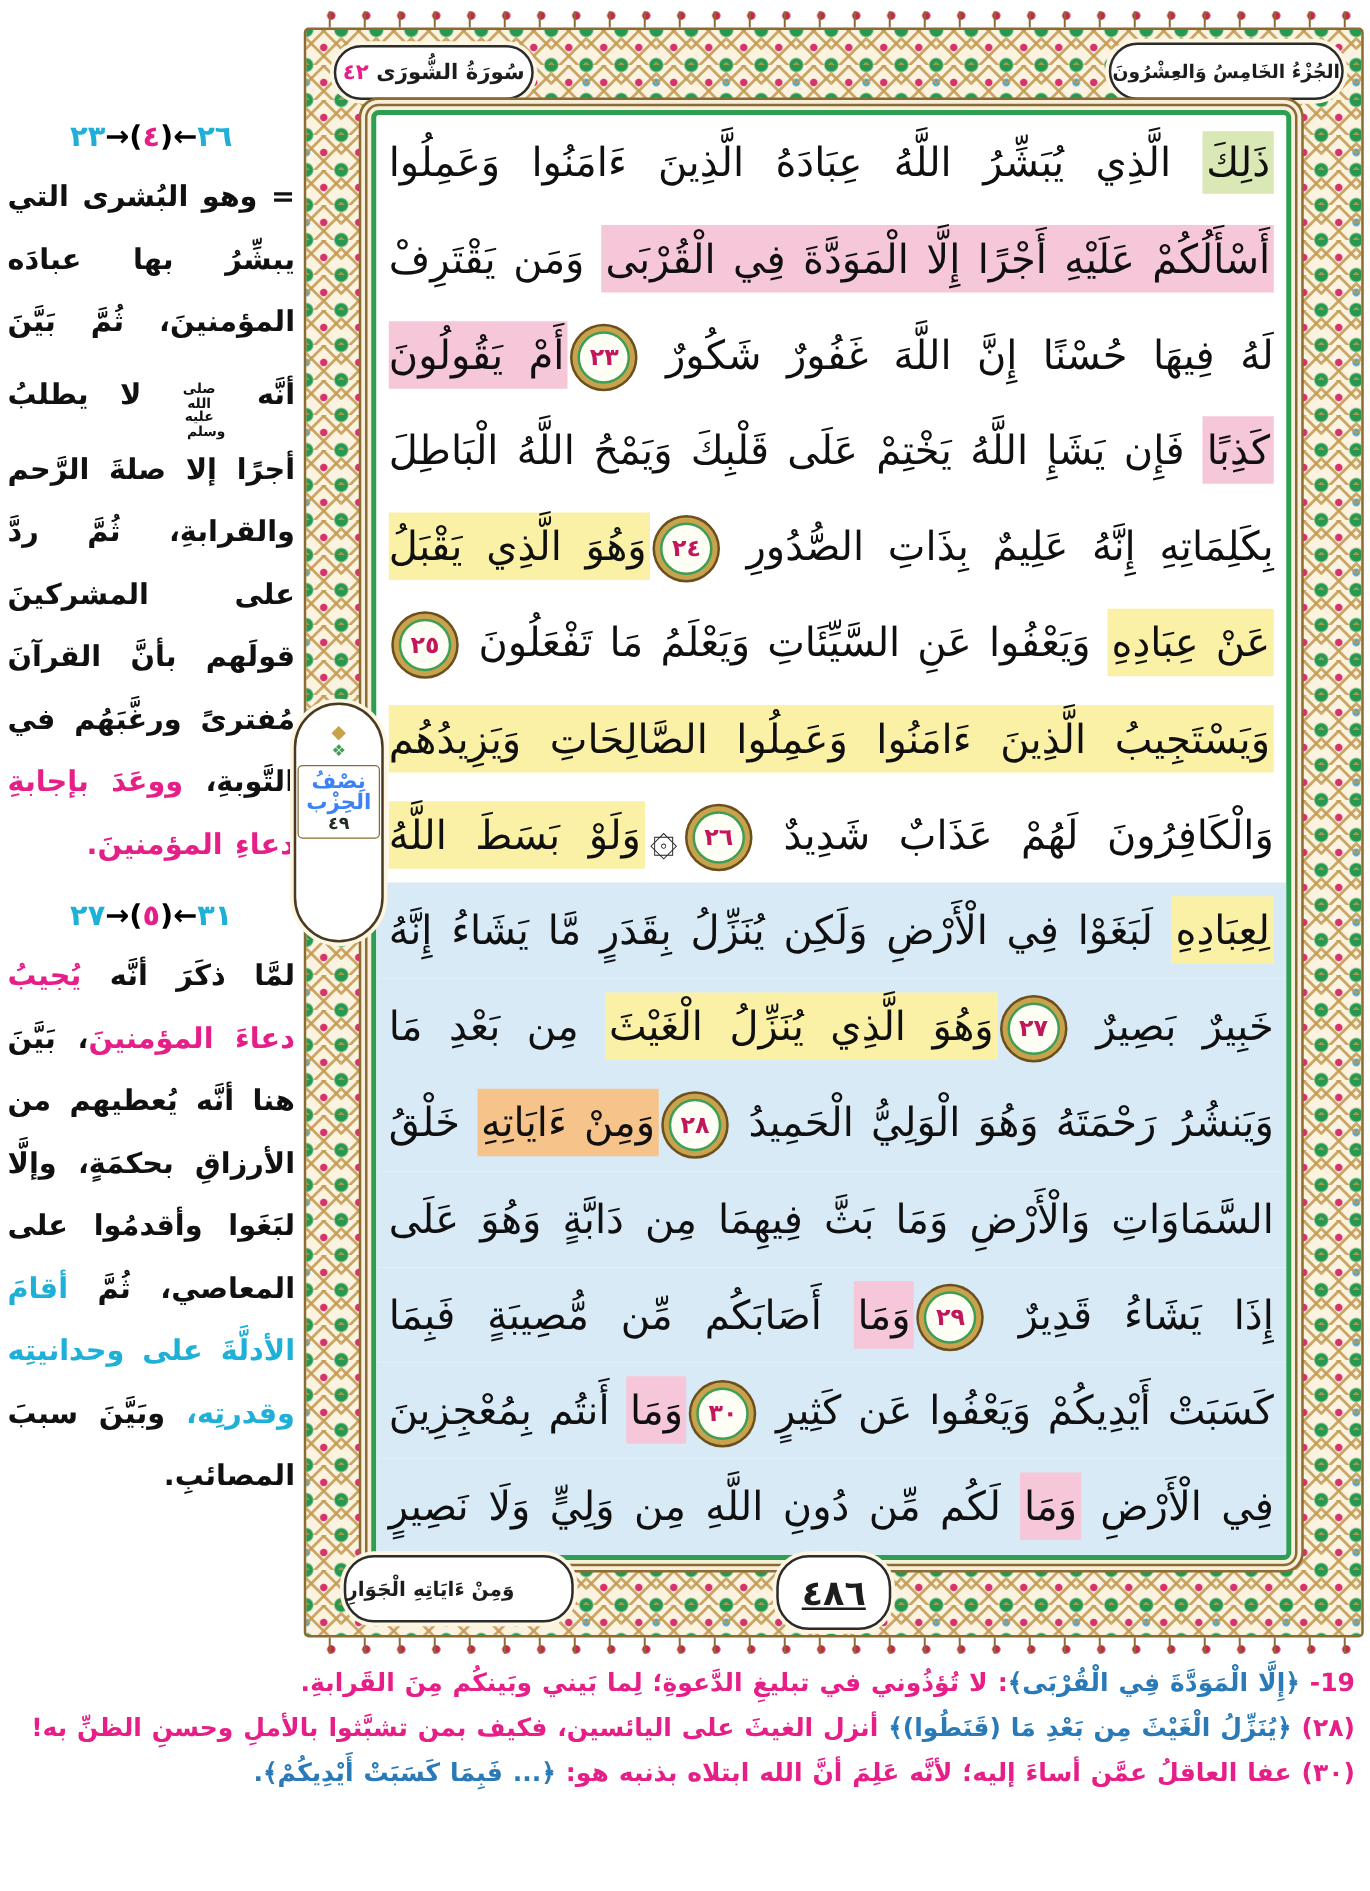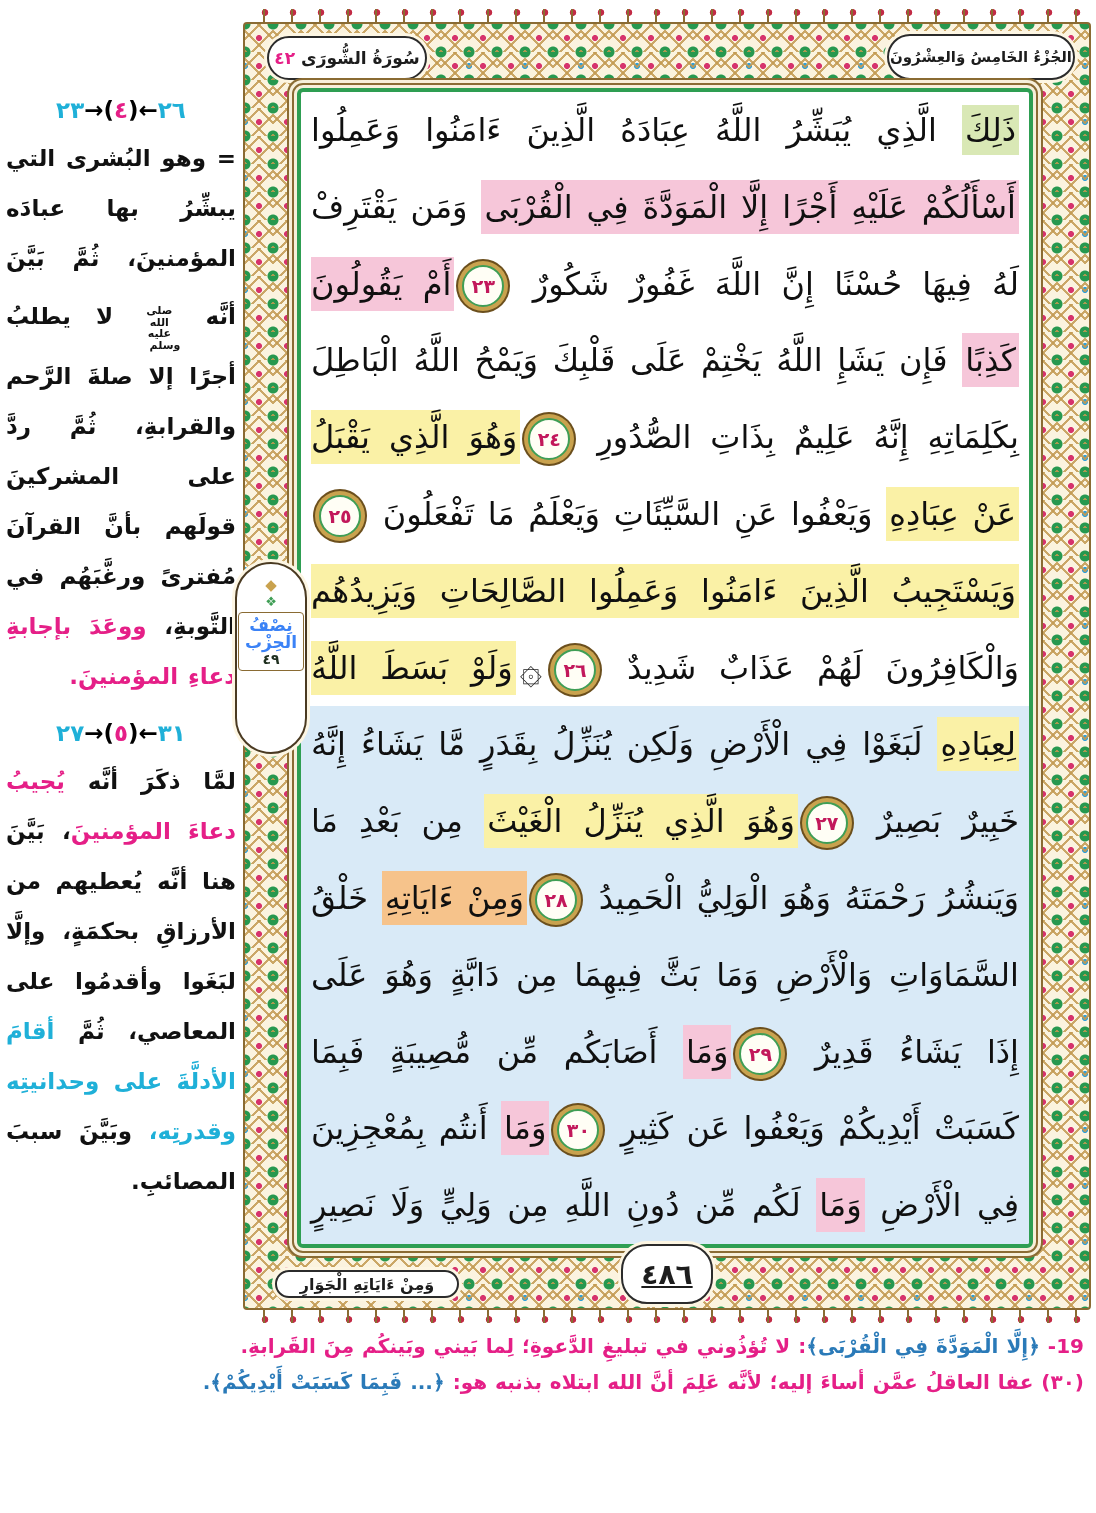--- a/index.html
+++ b/index.html
@@ -71,21 +71,21 @@
   
   .cartouche{position:absolute;background:#fff;border:2px solid #2b2b2b;
     display:flex;align-items:center;justify-content:center;gap:6px;
     border-radius:24px;font-weight:bold;color:#1d1d1d;box-shadow:0 0 0 3px #fdf6e3;
     direction:rtl;white-space:nowrap;}
   .cart-surah{left:22px;top:12px;width:160px;height:44px;font-size:17px;}
   .cart-surah .num{color:var(--c-magenta);}
   .cart-juz{right:14px;top:10px;width:188px;height:46px;font-size:15px;}
   .cart-page{left:50%;transform:translateX(-50%);bottom:4px;width:92px;height:60px;
     font-size:28px;border-radius:26px;text-decoration:underline;}
-  .cart-catch{left:30px;bottom:10px;width:184px;height:28px;font-size:16px;}
+  .cart-catch{left:30px;bottom:10px;width:184px;height:54px;font-size:16px;justify-content:flex-end;}
 
   
   .hizb-marker{position:absolute;left:-10px;top:538px;width:72px;height:192px;
     background:#fff;border:2px solid #4a3a22;border-radius:36px;
     display:flex;flex-direction:column;align-items:center;justify-content:flex-start;
     padding-top:14px;box-shadow:0 0 0 3px #fdf6e3;}
   .hizb-marker .diamond{color:#c9a24e;font-size:15px;line-height:1;margin-bottom:2px;}
   .hizb-marker .crest{color:#3f9e55;font-size:13px;line-height:1;margin-bottom:4px;}
   .hizb-box{border:1.5px solid #8a6b33;border-radius:4px;padding:4px 6px 2px 6px;
     display:flex;flex-direction:column;align-items:center;}
@@ -158,16 +158,17 @@
     </div>
 
     <div class="cartouche cart-catch">
       <span>وَمِنْ ءَايَاتِهِ الْجَوَارِ</span>
     </div>
 
   </section>
 
   <footer class="notes" id="footnotes">
       <div class="note-line"><span class="c-magenta">19- </span><span class="c-blue">﴿إِلَّا الْمَوَدَّةَ فِي الْقُرْبَى﴾</span><span class="c-magenta">: لا تُؤذُوني في تبليغِ الدَّعوةِ؛ لِما بَيني وبَينكُم مِنَ القَرابةِ.</span></div>
+      <div class="note-line"><span class="c-magenta">(٢٨) </span><span class="c-blue">﴿يُنَزِّلُ الْغَيْثَ مِن بَعْدِ مَا (قَنَطُوا)﴾</span><span class="c-magenta"> أنزل الغيثَ على اليائسين، فكيف بمن تشبَّثوا بالأملِ وحسنِ الظنِّ به!</span></div>
       <div class="note-line"><span class="c-magenta">(٣٠) عفا العاقلُ عمَّن أساءَ إليه؛ لأنَّه عَلِمَ أنَّ الله ابتلاه بذنبه هو: </span><span class="c-blue">﴿... فَبِمَا كَسَبَتْ أَيْدِيكُمْ﴾.</span></div>
     </footer>
 
 </div>
 
 </body></html>

